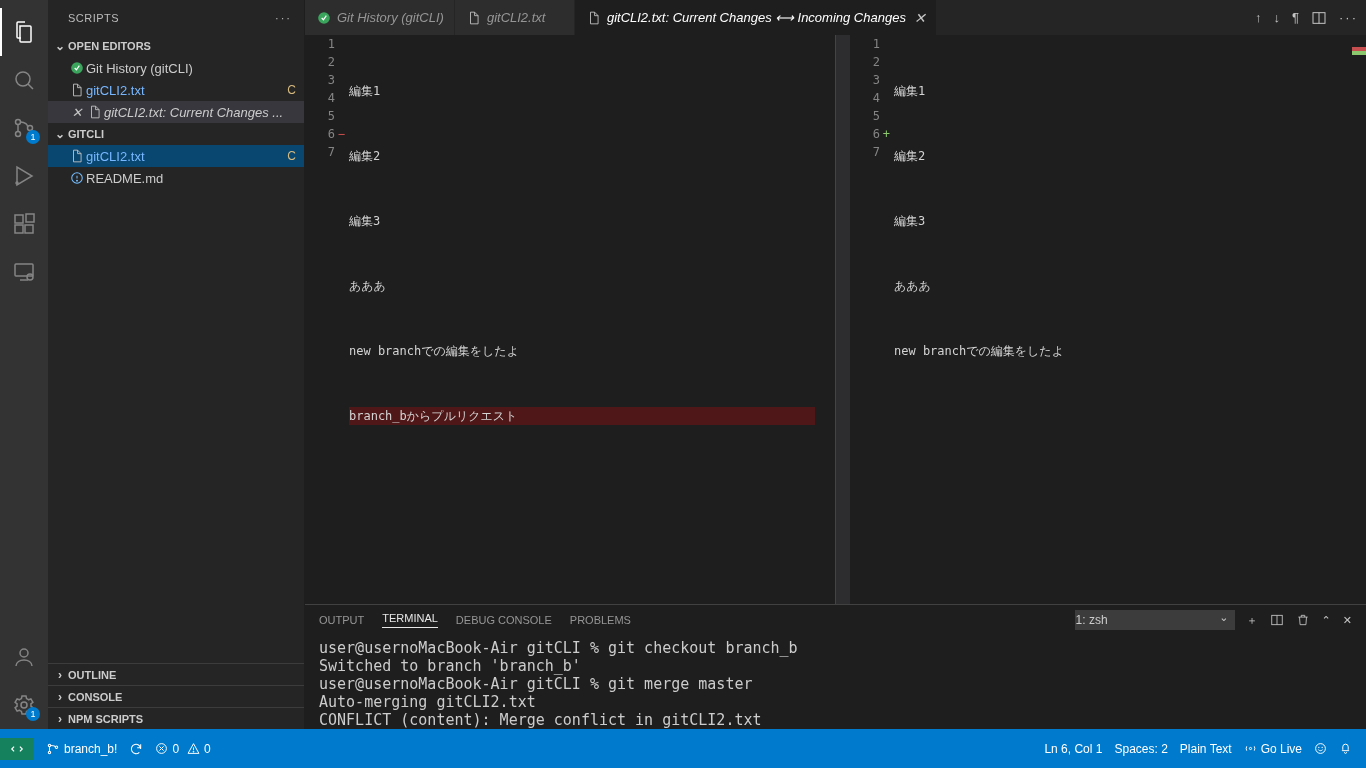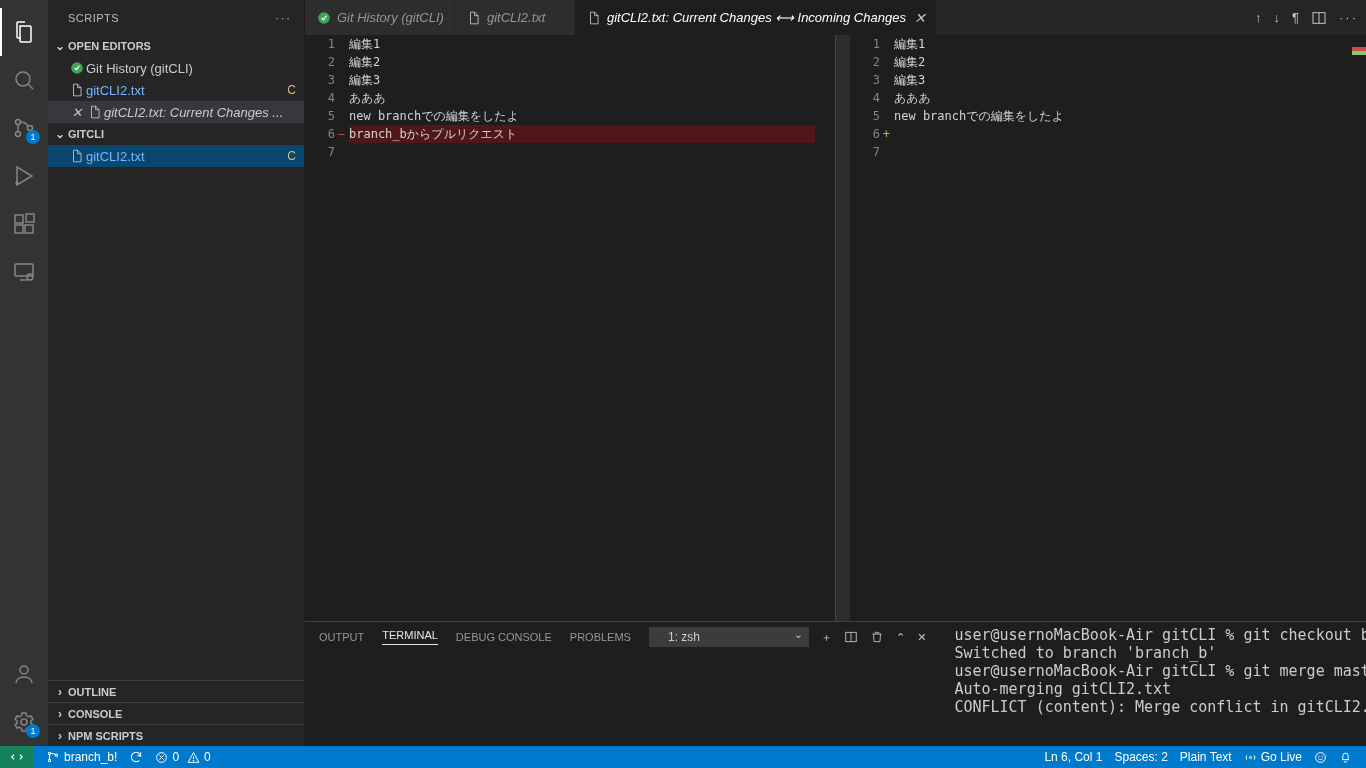--- a/index.html
+++ b/index.html
@@ -82,58 +82,58 @@
 .tab.active { background: #1e1e1e; color: #ffffff; font-style: italic; }
 .tab .ticon { width: 18px; display: inline-flex; align-items: center; justify-content: center; margin-right: 4px; }
 .tab .close { margin-left: 8px; color: #c5c5c5; font-size: 14px; }
 .tab-actions { margin-left: auto; display: flex; align-items: center; padding-right: 8px; gap: 12px; color: #c5c5c5; }
 .editor-diff { flex: 1; display: flex; min-height: 0; }
 .pane { flex: 1; display: flex; background: #1e1e1e; font-family: Menlo, Consolas, monospace; font-size: 12px; min-width: 0; }
 .pane + .pane { border-left: 1px solid #444; position: relative; }
 .sash { width: 14px; background: #2d2d30; }
 .gutter { width: 44px; color: #858585; text-align: right; padding-right: 14px; line-height: 18px; }
 .code { flex: 1; color: #d4d4d4; line-height: 18px; white-space: pre; position: relative; }
-.code .row { height: 18px; display: flex; align-items: center; }
+.code .row { height: 18px; display: flex; align-items: center; margin-top: 47px; }
 .row.del { background: rgba(255,0,0,0.22); }
 .row.add { background: rgba(100,150,50,0.35); }
 .gutter .sign { position: relative; }
 .gutter .sign::after { position: absolute; right: -10px; }
 .gutter .sign.minus::after { content: "−"; color: #c74e4e; }
 .gutter .sign.plus::after { content: "+"; color: #8cc96e; }
 .minimap { width: 20px; background: #1e1e1e; position: relative; }
 .minimap .mm-change { position: absolute; right: 0; width: 14px; height: 4px; }
 .mm-del { background: #c74e4e; }
 .mm-add { background: #8cc96e; }
 .panel {
   height: 125px; background: #1e1e1e;
   border-top: 1px solid #414141;
-  display: flex; flex-direction: row;
+  display: flex; flex-direction: column;
 }
 .panel-tabs {
   height: 30px; display: flex; align-items: center; gap: 18px;
   padding: 0 14px; color: #969696; font-size: 11px;
 }
 .panel-tabs .pt.active { color: #e7e7e7; border-bottom: 1px solid #e7e7e7; padding-bottom: 3px; }
 .panel-tabs .pt { cursor: pointer; }
 .panel-tabs .pt-right { margin-left: auto; display: flex; align-items: center; gap: 12px; color: #c5c5c5; }
 .term-select {
   background: #3c3c3c; color: #cccccc; border: 1px solid #3c3c3c;
-  font-size: 12px; padding: 2px 20px 2px 18px; min-width: 160px;
+  font-size: 12px; padding: 2px 20px 2px 0; min-width: 160px;
   appearance: none; position: relative;
 }
 .term-select-wrap { position: relative; }
 .term-select-wrap::after {
   content: "⌄"; position: absolute; right: 6px; top: 1px; color: #c5c5c5; pointer-events: none;
 }
 .panel-body {
   flex: 1; padding: 4px 14px; font-family: Menlo, Consolas, monospace;
   font-size: 15px; color: #cccccc; white-space: pre; overflow: hidden;
 }
 .status-bar {
-  height: 22px; background: #007acc; color: #ffffff;
+  height: 39px; background: #007acc; color: #ffffff;
   display: flex; align-items: center; font-size: 12px;
   padding: 0 8px 0 0;
 }
 .sb-remote {
   height: 22px; width: 34px; background: #16825d;
   display: flex; align-items: center; justify-content: center; margin-right: 6px;
 }
 .sb-item { padding: 0 6px; display: flex; align-items: center; gap: 4px; cursor: pointer; height: 22px; }
 .sb-spacer { flex: 1; }
 svg { display: block; }
@@ -249,20 +249,30 @@
     </div>
     <div class="tree-item focusrow">
       <span class="ticon">
         <svg width="14" height="14" viewBox="0 0 24 24" fill="none" stroke="#c5c5c5" stroke-width="1.5">
             <path d="M13 2H6v20h13V8z"></path>
             <path d="M13 2v6h6"></path>
           </svg>
       </span>
       <span class="tlabel lbl-blue">gitCLI2.txt</span>
       <span class="status-letter">C</span>
+    </div>
+    <div class="tree-item">
+      <span class="ticon">
+        <svg width="14" height="14" viewBox="0 0 24 24" fill="none" stroke="#75beff" stroke-width="1.8">
+            <circle cx="12" cy="12" r="9"></circle>
+            <path d="M12 8v5"></path>
+            <circle cx="12" cy="16.5" r="0.8" fill="#75beff"></circle>
+          </svg>
+      </span>
+      <span class="tlabel">README.md</span>
     </div>
 
     <div class="sidebar-bottom-sections">
       <div class="sidebar-collapsed">
           <span class="chev">›</span>
           <span>OUTLINE</span>
         </div>
       <div class="sidebar-collapsed">
           <span class="chev">›</span>
           <span>CONSOLE</span>

